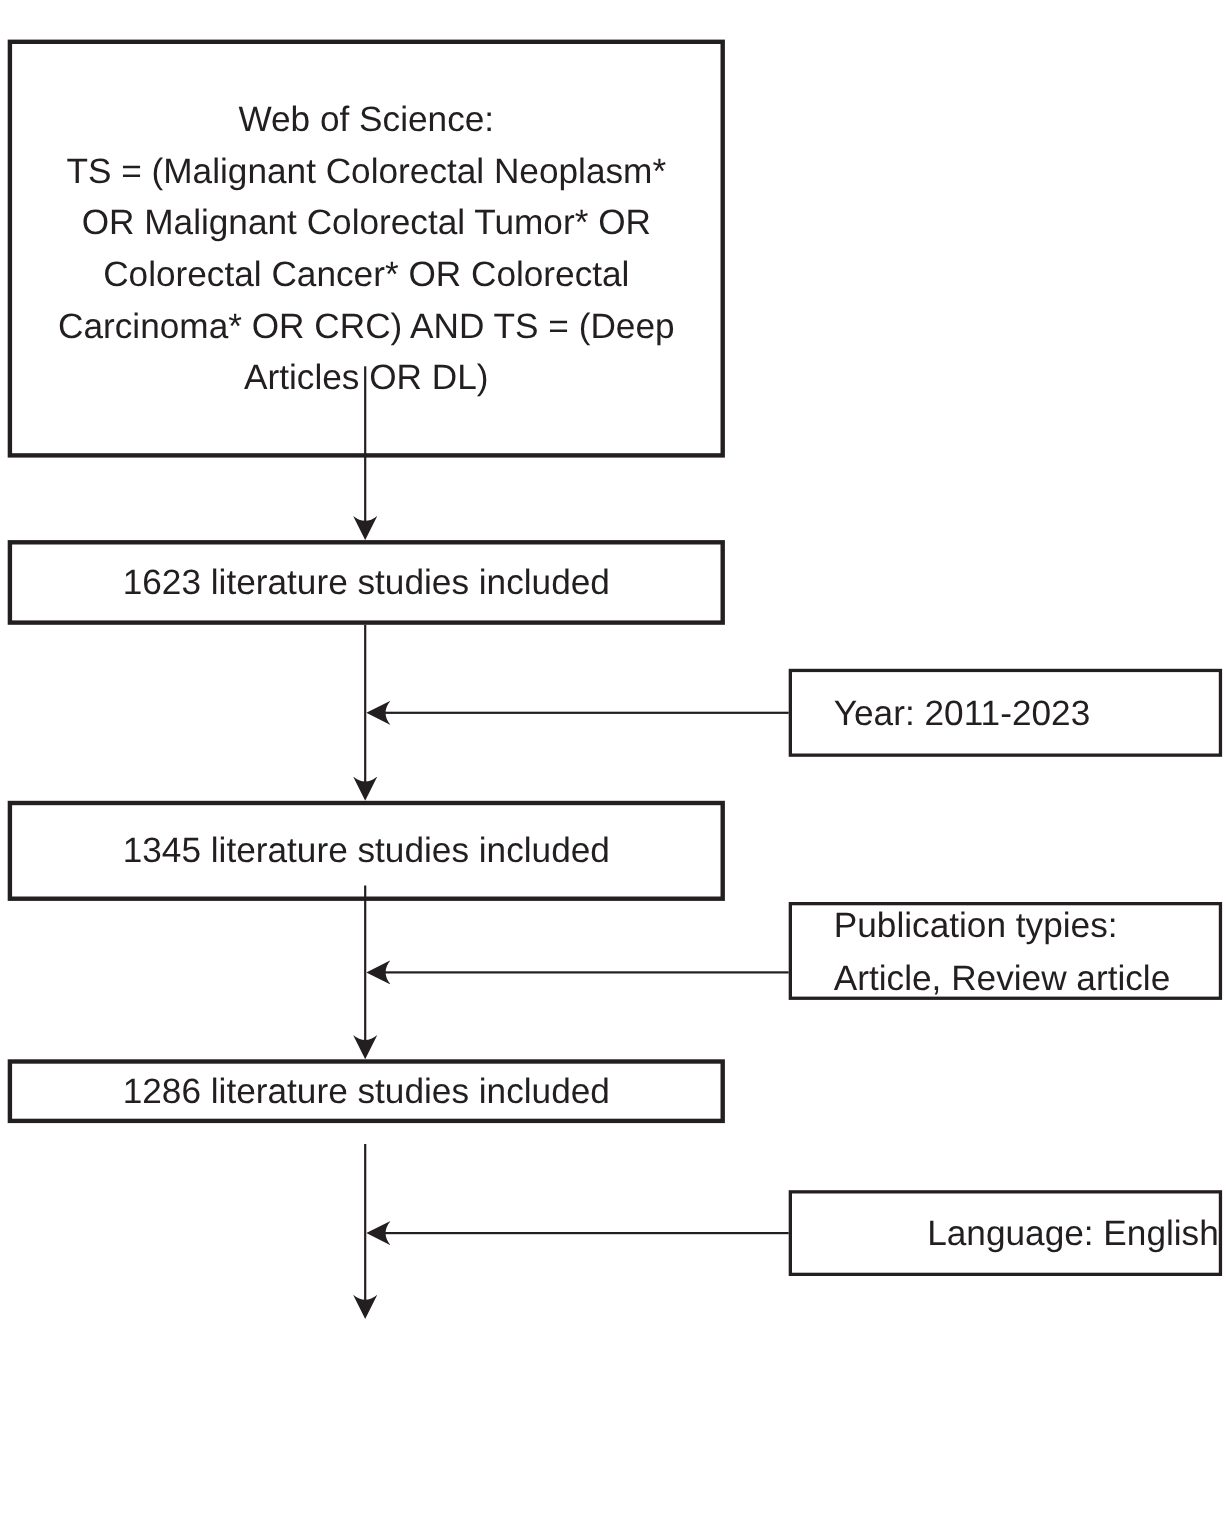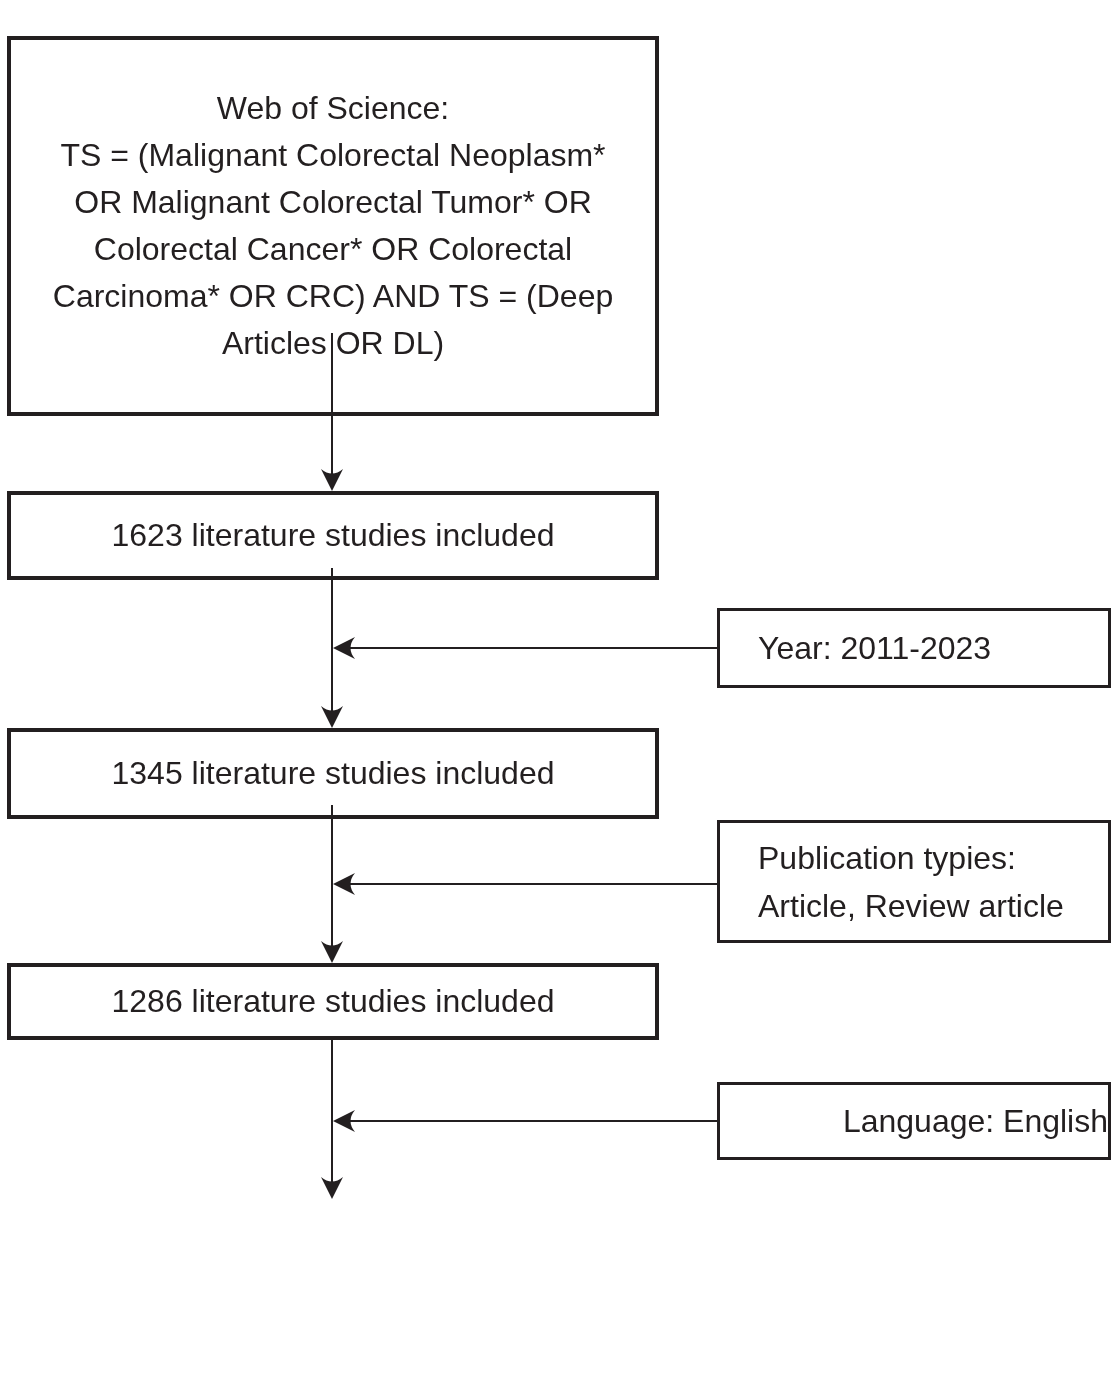--- a/index.html
+++ b/index.html
@@ -24,27 +24,27 @@
     display: flex;
     flex-direction: column;
     justify-content: center;
     align-items: center;
     text-align: center;
     font-size: 32px;
     line-height: 47px;
   }
   .main { left: 7px; width: 652px; }
   #box-search { top: 4px;    height: 380px; margin-top: 32px; }
-  #box-1623  { top: 491px;  height: 89px; text-align: center; }
+  #box-1623  { top: 491px;  height: 77px; text-align: center; }
   #box-1345  { top: 728px;  height: 91px; }
-  #box-1286  { top: 963px;  height: 77px; }
+  #box-1286  { top: 963px;  height: 58px; }
   #box-final { top: 1199px; height: 178px; line-height: 48px; }
   .side { left: 717px; width: 394px; border-width: 3px; align-items: flex-end; }
   #side-year { top: 608px;  height: 80px;  align-items: flex-start; padding-left: 38px; text-align: left; }
-  #side-pub  { top: 820px;  height: 123px; align-items: flex-start; padding-left: 38px; text-align: left; line-height: 48px; }
+  #side-pub  { top: 820px;  height: 89px; align-items: flex-start; padding-left: 38px; text-align: left; line-height: 48px; }
   #side-lang { top: 1082px; height: 78px; }
   .vline {
     position: absolute;
     left: 331px;
     width: 2px;
     background: #231f20;
   }
   #v1 { top: 333px;  height: 142px; }
   #v2 { top: 568px;  height: 144px; }
   #v3 { top: 805px;  height: 142px; }

